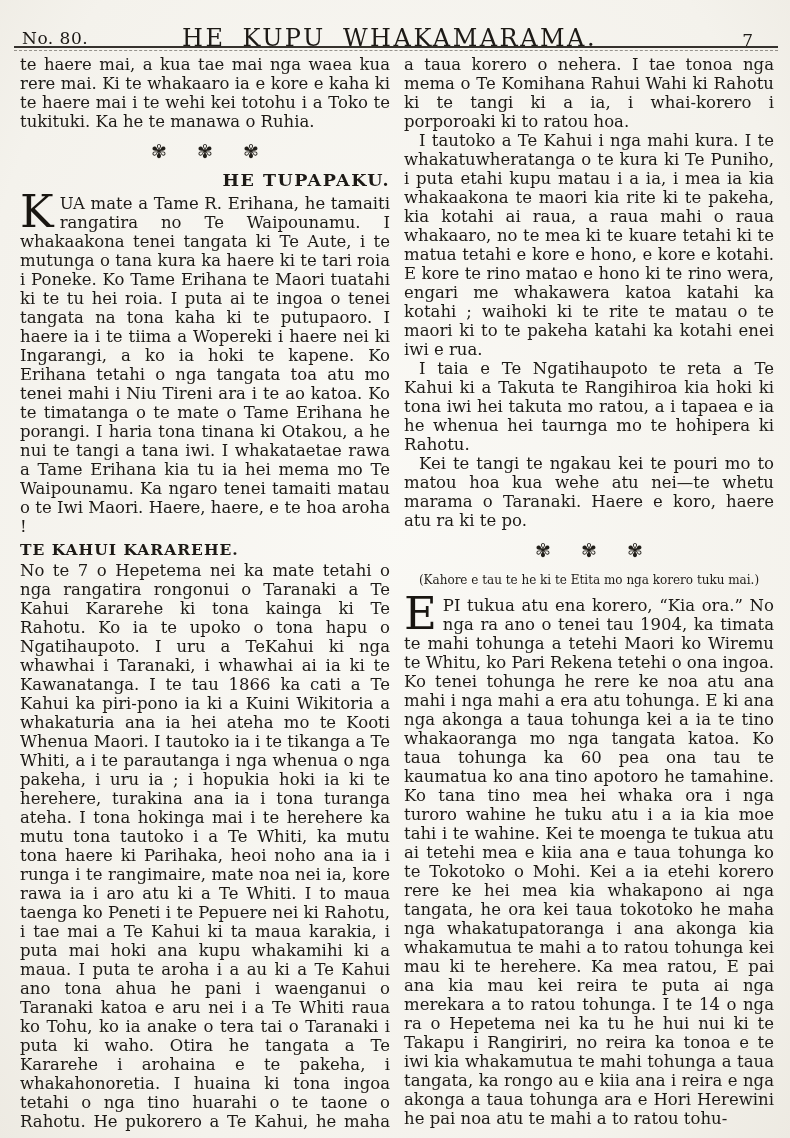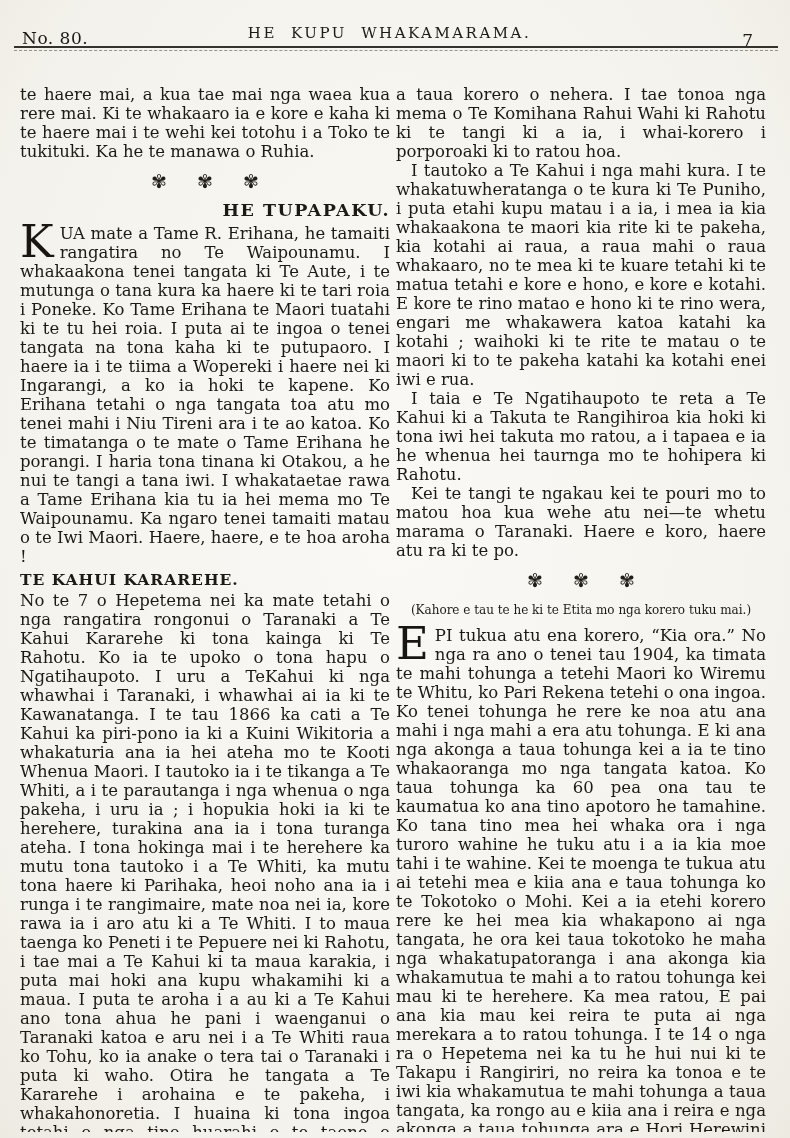--- a/index.html
+++ b/index.html
@@ -12,34 +12,34 @@
   }
   .page{position:relative;width:790px;height:1138px;overflow:hidden;}
 
   
   .masthead{
     position:absolute;top:12px;left:22px;right:33px;height:32px;margin-top:8px;
   }
   .issue-no{position:absolute;left:0;top:8px;font-size:17px;letter-spacing:.5px;}
   .paper-title{
     position:absolute;left:50%;top:4px;transform:translateX(-50%);
-    font-size:15px;letter-spacing:2.5px;word-spacing:7px;white-space:nowrap;
+    font-size:24px;letter-spacing:2.5px;word-spacing:7px;white-space:nowrap;
     font-weight:500;
   }
   .page-no{position:absolute;right:4px;top:10px;font-size:17px;}
   .head-rule{
     position:absolute;top:46px;left:14px;right:12px;height:5px;
   }
   .head-rule .r1{height:2px;background:#25221d;opacity:.92;}
   .head-rule .r2{height:1px;margin-top:2px;border-top:1px dashed #4a463f;opacity:.55;}
 
   
   .columns{
     position:absolute;top:55px;left:20px;right:16px;bottom:6px;
-    display:flex;gap:6px;margin-top:30px;
+    display:flex;gap:14px;
   }
   .col{
     width:370px;overflow:hidden;
     font-size:16.5px;line-height:19px;
     text-align:justify;
     hyphens:manual;
   }
   .col p{margin:0;}
   p.indent{text-indent:15px;}
 

